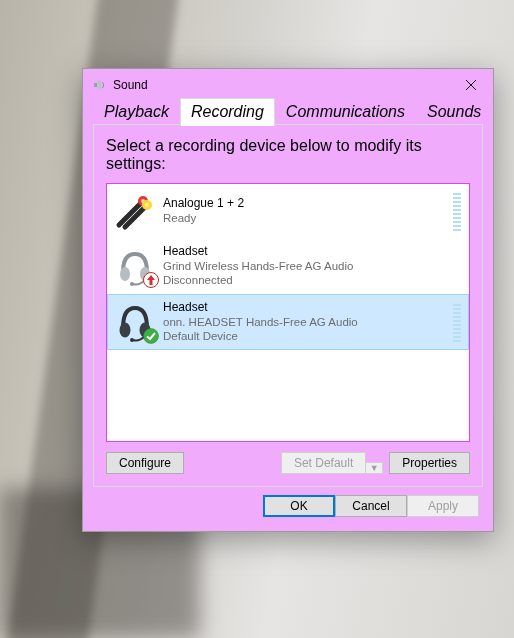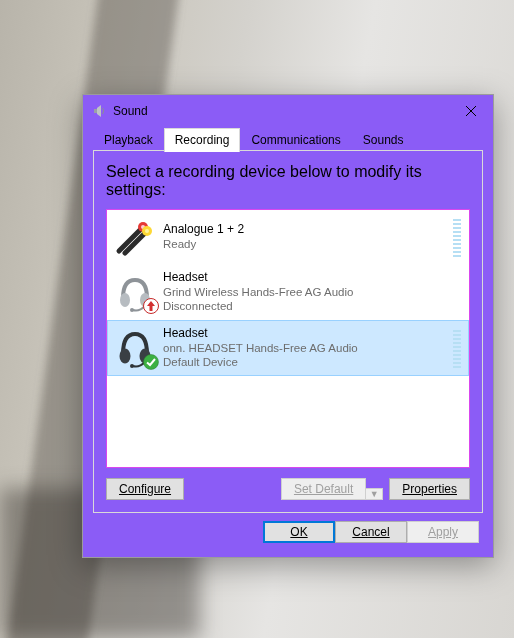--- a/index.html
+++ b/index.html
@@ -35,26 +35,25 @@
     background: rgba(40,35,30,0.4);
     filter: blur(10px);
   }
 
   .window {
     position: absolute;
     left: 82px;
     top: 68px;
     width: 410px;
     height: 462px;
-    background: #8b5cf6;
+    background: #f0abfc;
     border: 1px solid #9b9b9b;
     box-shadow: 0 8px 30px rgba(0,0,0,0.35);
     display: flex;
     flex-direction: column;
-    margin-top: 26px;
   }
 
   .titlebar {
     height: 32px;
     display: flex;
     align-items: center;
     padding: 0 0 0 8px;
   }
   .titlebar .icon {
     width: 16px; height: 16px;
@@ -85,27 +84,28 @@
     position: relative;
   }
   .tabstrip-line {
     position: absolute;
     left: 10px; right: 10px; bottom: 0;
     height: 1px;
     background: #d9d9d9;
   }
   .tab {
     padding: 4px 10px 4px 10px;
-    font-size: 12px;
+    font-size: 16px;
     color: #000;
     border: 1px solid transparent;
     border-bottom: none;
     position: relative;
     z-index: 2;
     cursor: default;
+    font-style: italic;
   }
   .tab.active {
     border-color: #d9d9d9;
     background: #fff;
     margin-bottom: -1px;
     padding-bottom: 5px;
   }
 
   .tabpage {
     margin: 0 10px 8px 10px;
@@ -180,21 +180,20 @@
   }
 
   button.win {
     font: inherit;
     font-size: 12px;
     background: #e1e1e1;
     border: 1px solid #adadad;
     padding: 3px 12px;
     min-width: 72px;
     color: #000;
-    text-decoration: underline;
   }
   button.win:disabled {
     color: #a0a0a0;
     border-color: #cfcfcf;
     background: #efefef;
   }
   button.win.default {
     border-color: #0078d7;
     box-shadow: inset 0 0 0 1px #0078d7;
   }

